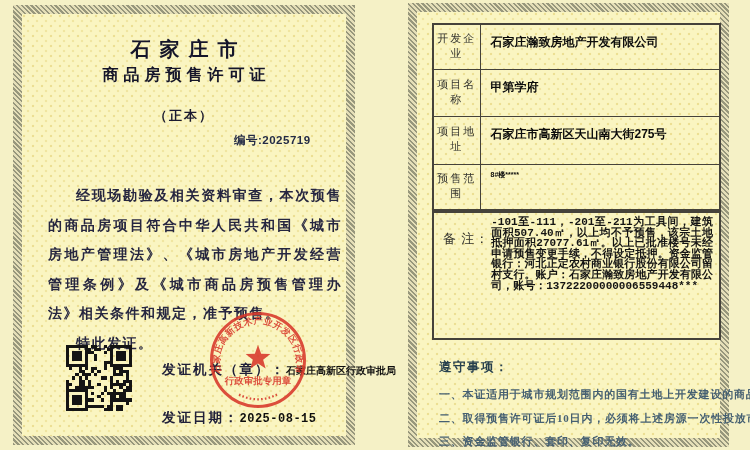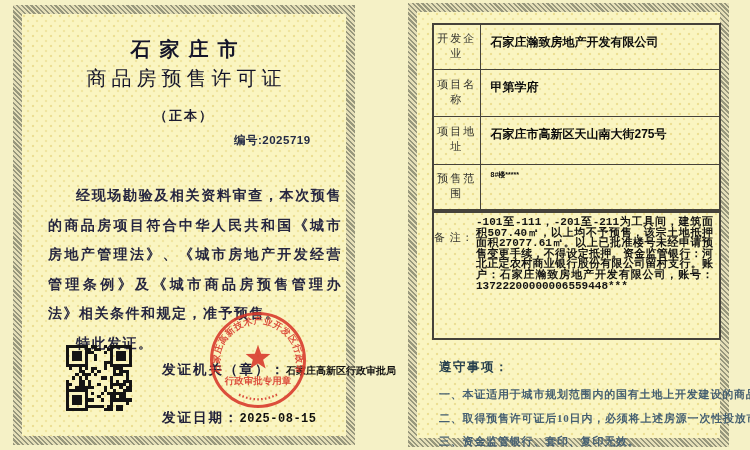--- a/index.html
+++ b/index.html
@@ -20,21 +20,21 @@
     background-size:9px 10px;
     background-clip:padding-box;
   }
   .panel.left  { left:13px; top:5px;  width:342px; height:440px; }
   .panel.right { left:408px; top:3px; width:321px; height:444px; }
 
   
   .t1 { position:absolute; top:22px; left:0; width:100%; text-align:center;
         font-size:20px; font-weight:bold; letter-spacing:9px; color:#15152a; text-indent:9px;}
   .t2 { position:absolute; top:51px; left:0; width:100%; text-align:center;
-        font-size:20px; font-weight:normal; letter-spacing:5px; color:#15152a; text-indent:5px;}
+        font-size:16px; font-weight:bold; letter-spacing:5px; color:#15152a; text-indent:5px;}
   .t3 { position:absolute; top:93px; left:0; width:100%; text-align:center;
         font-size:13px; font-weight:bold; letter-spacing:2px; color:#1b1b30; }
   .serial { position:absolute; top:119px; left:212px;
         font-size:11.5px; font-weight:bold; color:#232b46; letter-spacing:.5px;
         font-family:"Liberation Sans",sans-serif; }
   .bodytext { position:absolute; top:167px; left:26px; width:294px;
         font-size:14px; font-weight:bold; color:#262640; line-height:29.5px;
         letter-spacing:1.5px; text-align:justify; }
   .bodytext p { text-indent:2em; }
   .qr { position:absolute; left:44px; top:331px; width:66px; height:66px;
@@ -59,21 +59,21 @@
   .info-table td { border:1px solid #45423a; vertical-align:top;font-family:Liberation Mono, monospace; }
   td.cl { width:47px; vertical-align:middle; text-align:center;
         font-size:11px; color:#33332e; letter-spacing:2px; line-height:15px; padding:2px;}
   td.cv { padding:9px 6px 0 10px; font-family:"Liberation Sans",sans-serif;
         font-weight:bold; font-size:12px; color:#0c0c0c; }
   tr.r1 td { height:45px; } tr.r2 td { height:47px; }
   tr.r3 td { height:48px; } tr.r4 td { height:46px; }
   tr.r4 td.cv { font-size:7px; padding-top:5px; }
   .remark-box { position:absolute; left:15px; top:199px; width:289px; height:129px;
         border:2px solid #45423a; display:flex; }
-  .remark-label { flex:0 0 40px; padding:17px 0 0 0; font-size:11px; color:#33332e;
+  .remark-label { flex:0 0 40px; padding:17px 0 0 9px; font-size:13px; color:#33332e;
         letter-spacing:1px; white-space:nowrap; }
   .remark-text { flex:1; padding:4px 6px 0 2px; font-family:Liberation Mono, monospace;
         font-weight:bold; font-size:11px; line-height:10.6px; color:#141414;
         text-align:justify; }
   .notice-heading { position:absolute; left:22px; top:347px; font-size:12.5px;
         font-weight:bold; color:#27404e; letter-spacing:1.5px; }
   .notice-item { position:absolute; left:22px; width:288px; font-size:11px;
         font-weight:bold; color:#466072; letter-spacing:.8px; white-space:nowrap; }
   .ni1 { top:375px; } .ni2 { top:399px; } .ni3 { top:422px; }
 </style>

